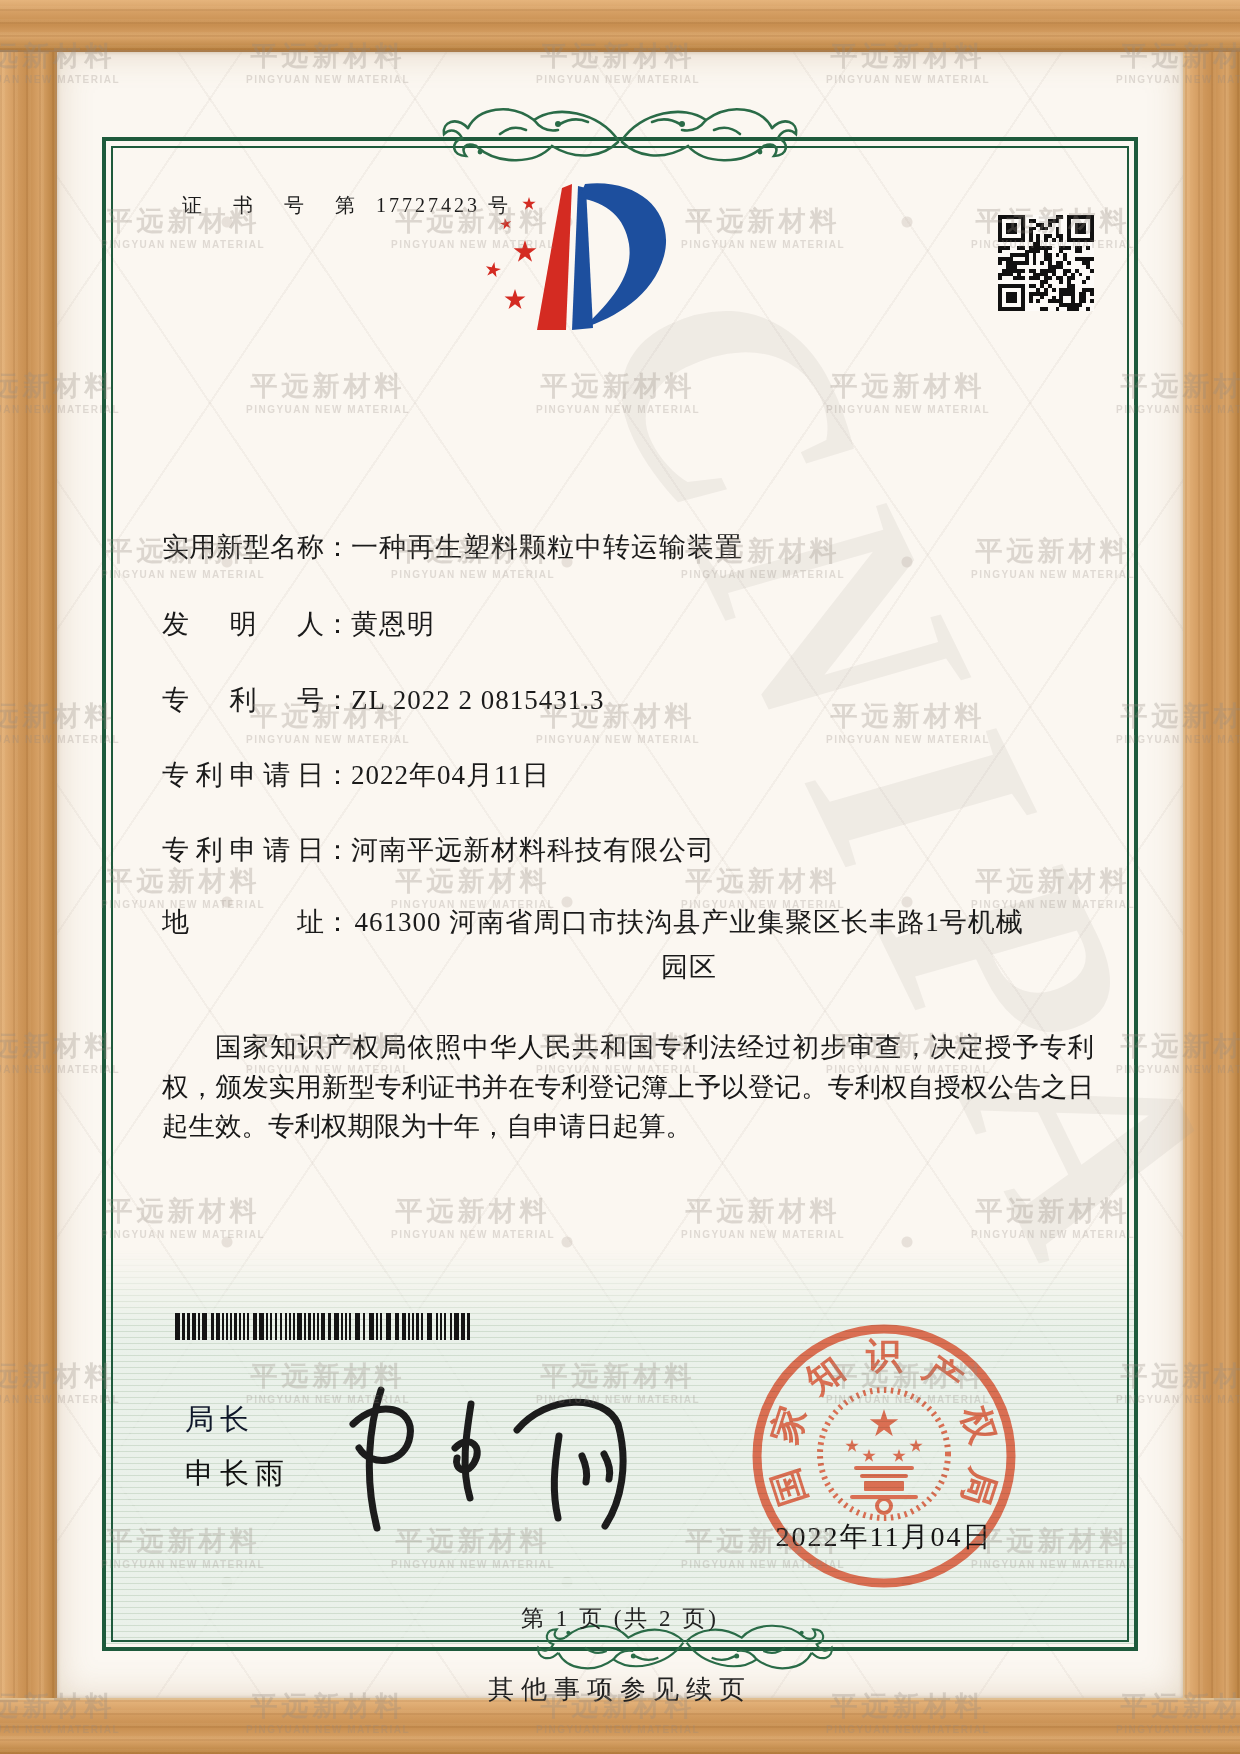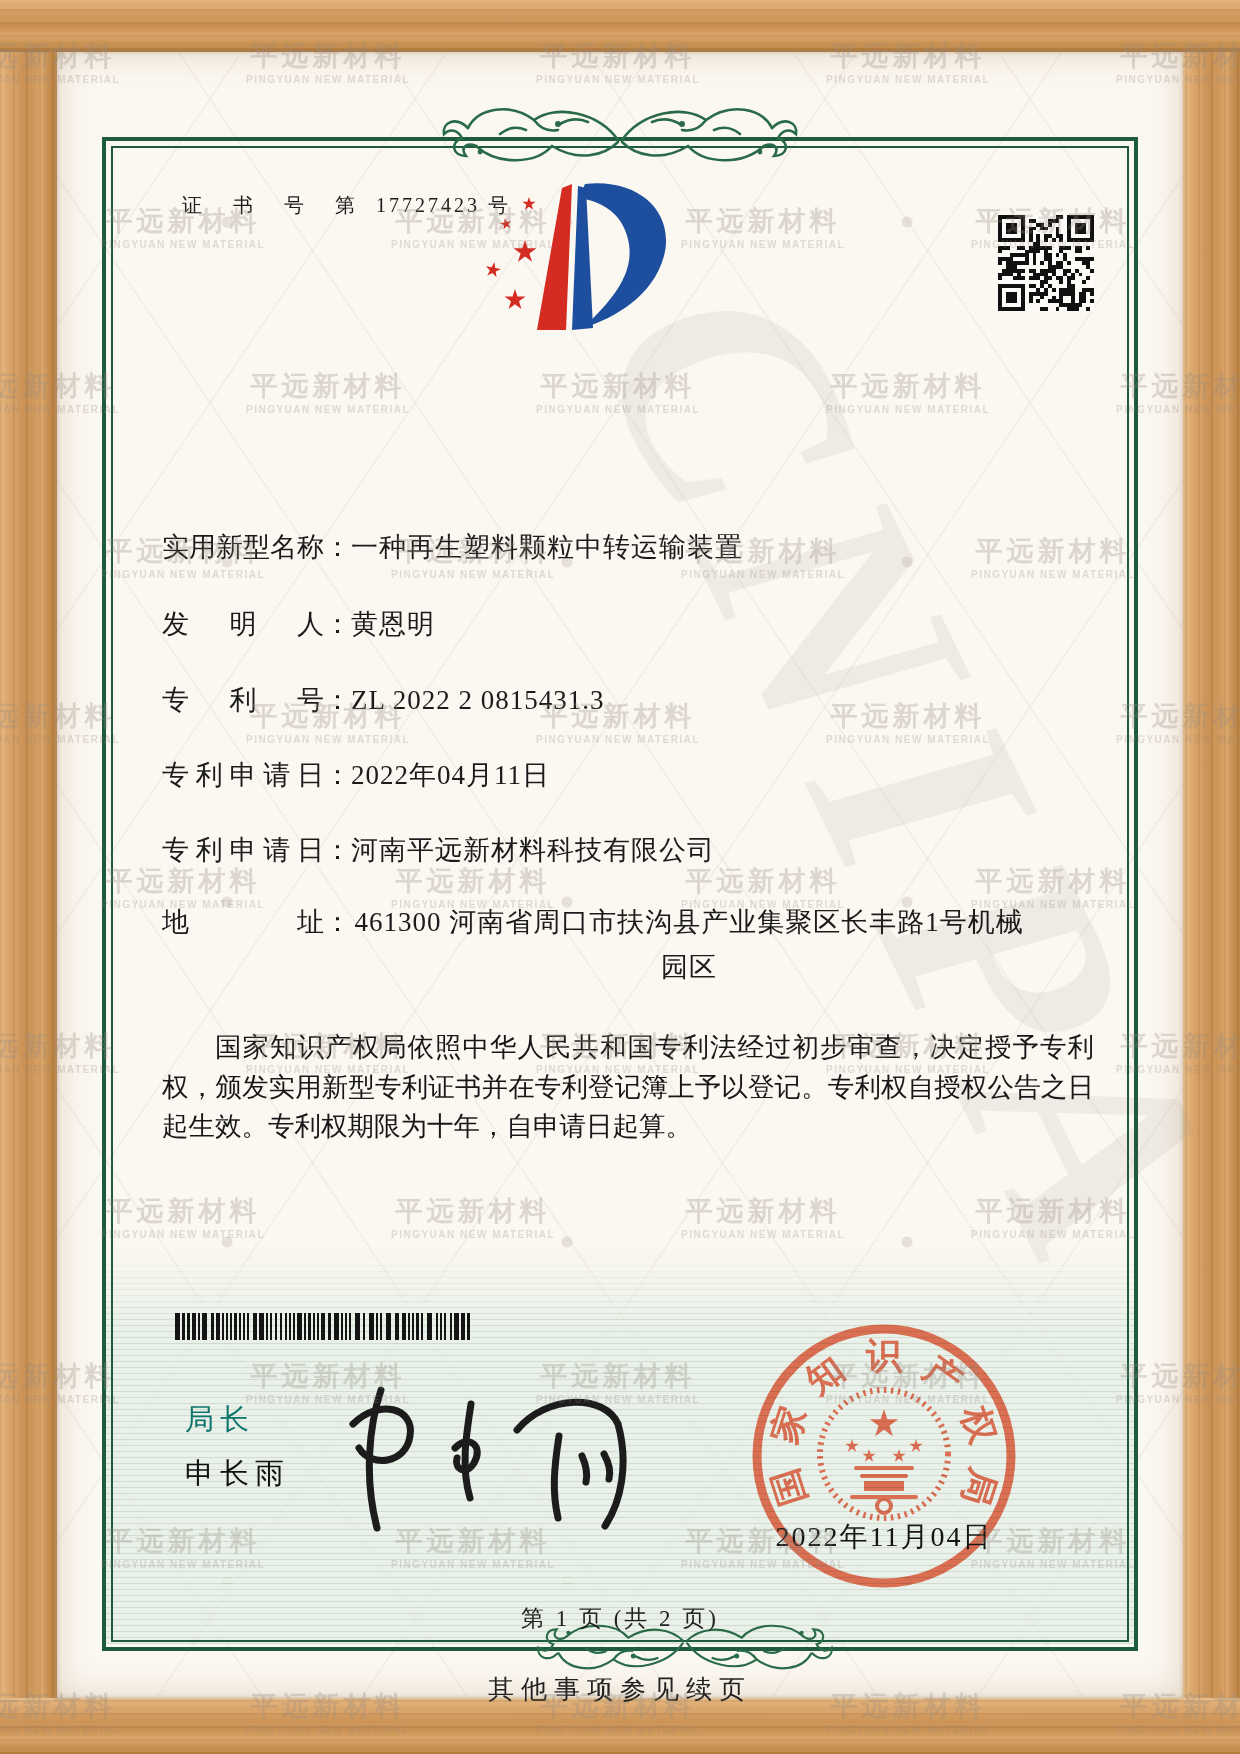--- a/index.html
+++ b/index.html
@@ -66,21 +66,21 @@
   .f-colon{vertical-align:top;}
   .f-value{display:inline-block;vertical-align:top;letter-spacing:1px;}
   #row-addr .f-value{width:676px;text-align:center;}
   .pair2{display:inline-block;}
   #row-grant .pair1{display:inline-block;width:478px;}
 
   #paras{left:105px;top:976px;width:932px;font-size:26.5px;line-height:39.5px;color:#171717;text-align:justify;z-index:6;}
   #paras p{text-indent:2em;margin:0;}
 
   #barcode{left:118px;top:1261px;width:300px;height:27px;}
-  #director-title{left:128px;top:1348px;font-size:29px;letter-spacing:6px;color:#0f766e;}
+  #director-title{left:128px;top:1348px;font-size:29px;letter-spacing:6px;color:#0f172a;}
   #director-name{left:128px;top:1402px;font-size:29px;letter-spacing:6px;color:#111;}
   #signature{left:262px;top:1318px;width:336px;height:178px;z-index:7;}
 
   #seal{left:687px;top:1264px;width:280px;height:280px;z-index:7;mix-blend-mode:multiply;opacity:.93;}
   #seal-date{left:672px;top:1466px;width:310px;text-align:center;font-size:28px;letter-spacing:2px;color:#151515;z-index:8;}
   #page-info{left:0;right:0;top:1551px;text-align:center;font-size:23px;letter-spacing:3px;color:#222;z-index:6;}
   #cont-note{left:0;right:0;top:1620px;text-align:center;font-size:26px;letter-spacing:7px;color:#222;z-index:6;}
 
   
   #wm-layer{position:absolute;inset:0;z-index:9;pointer-events:none;overflow:hidden;}

